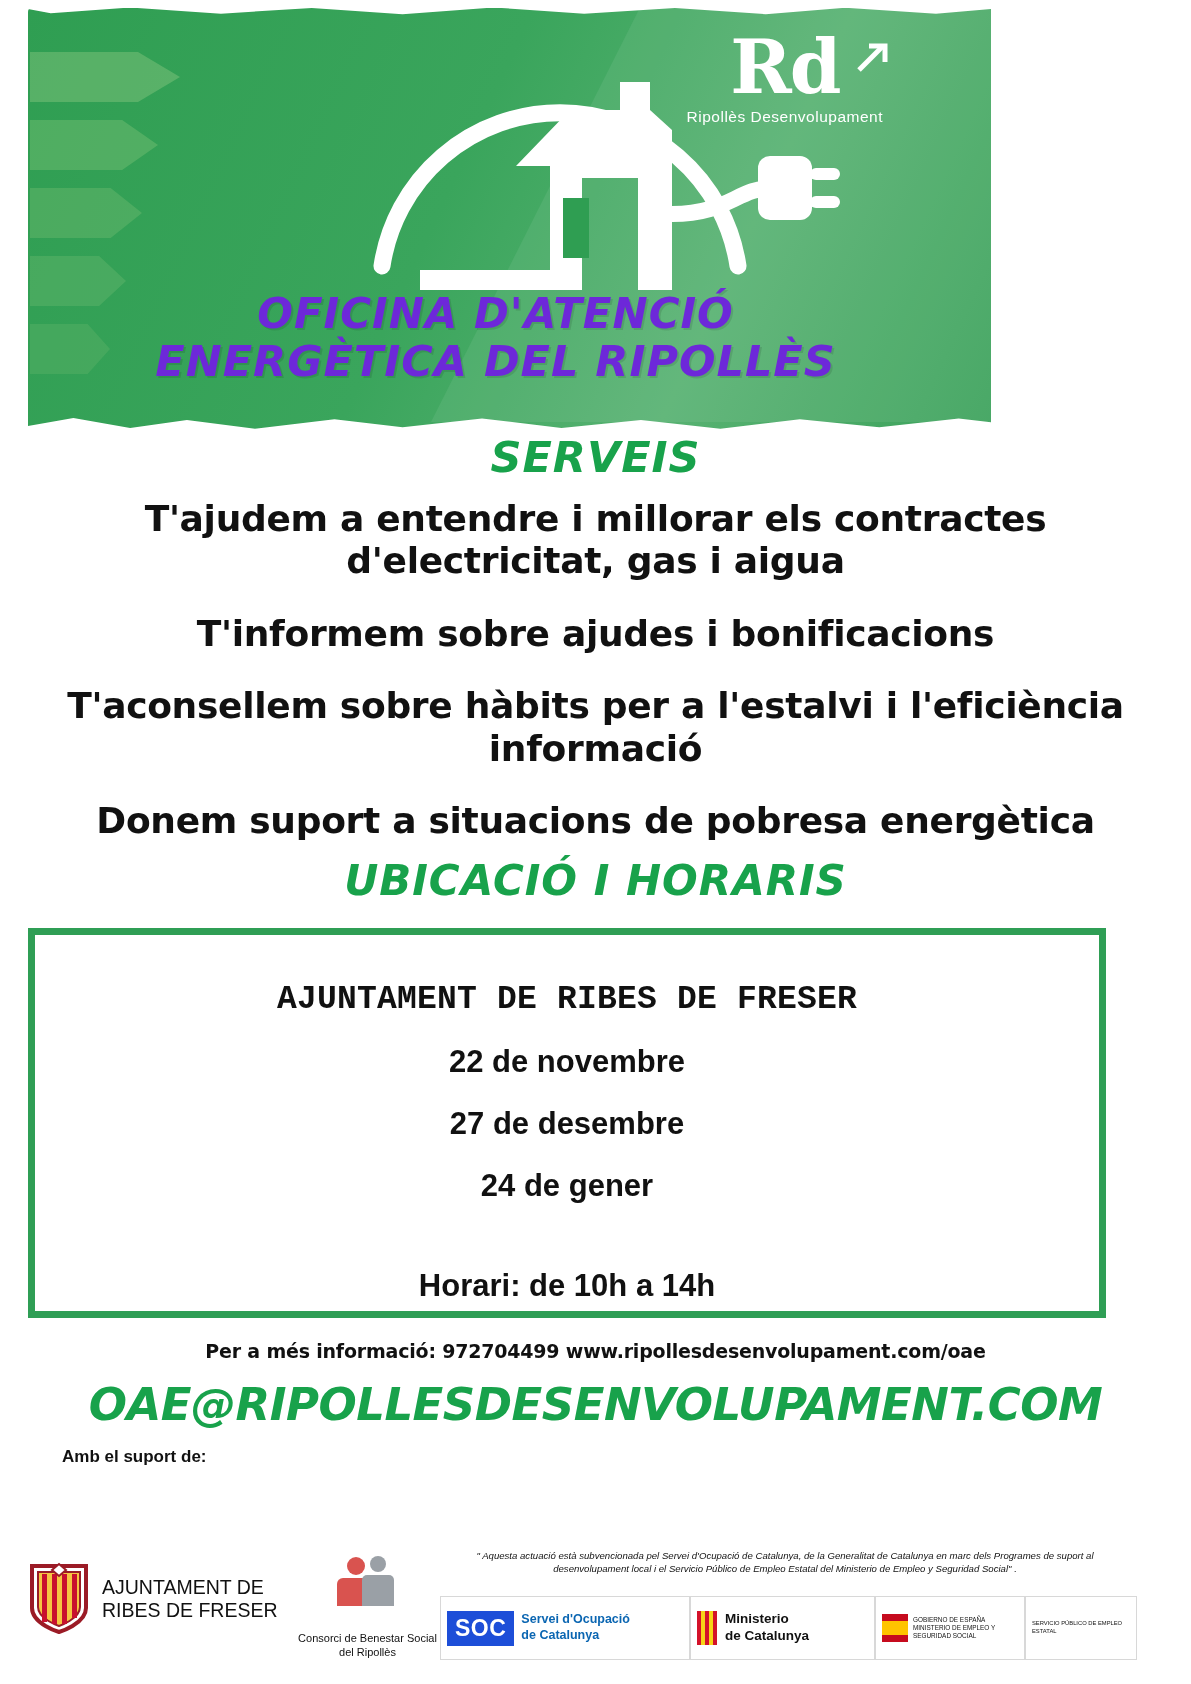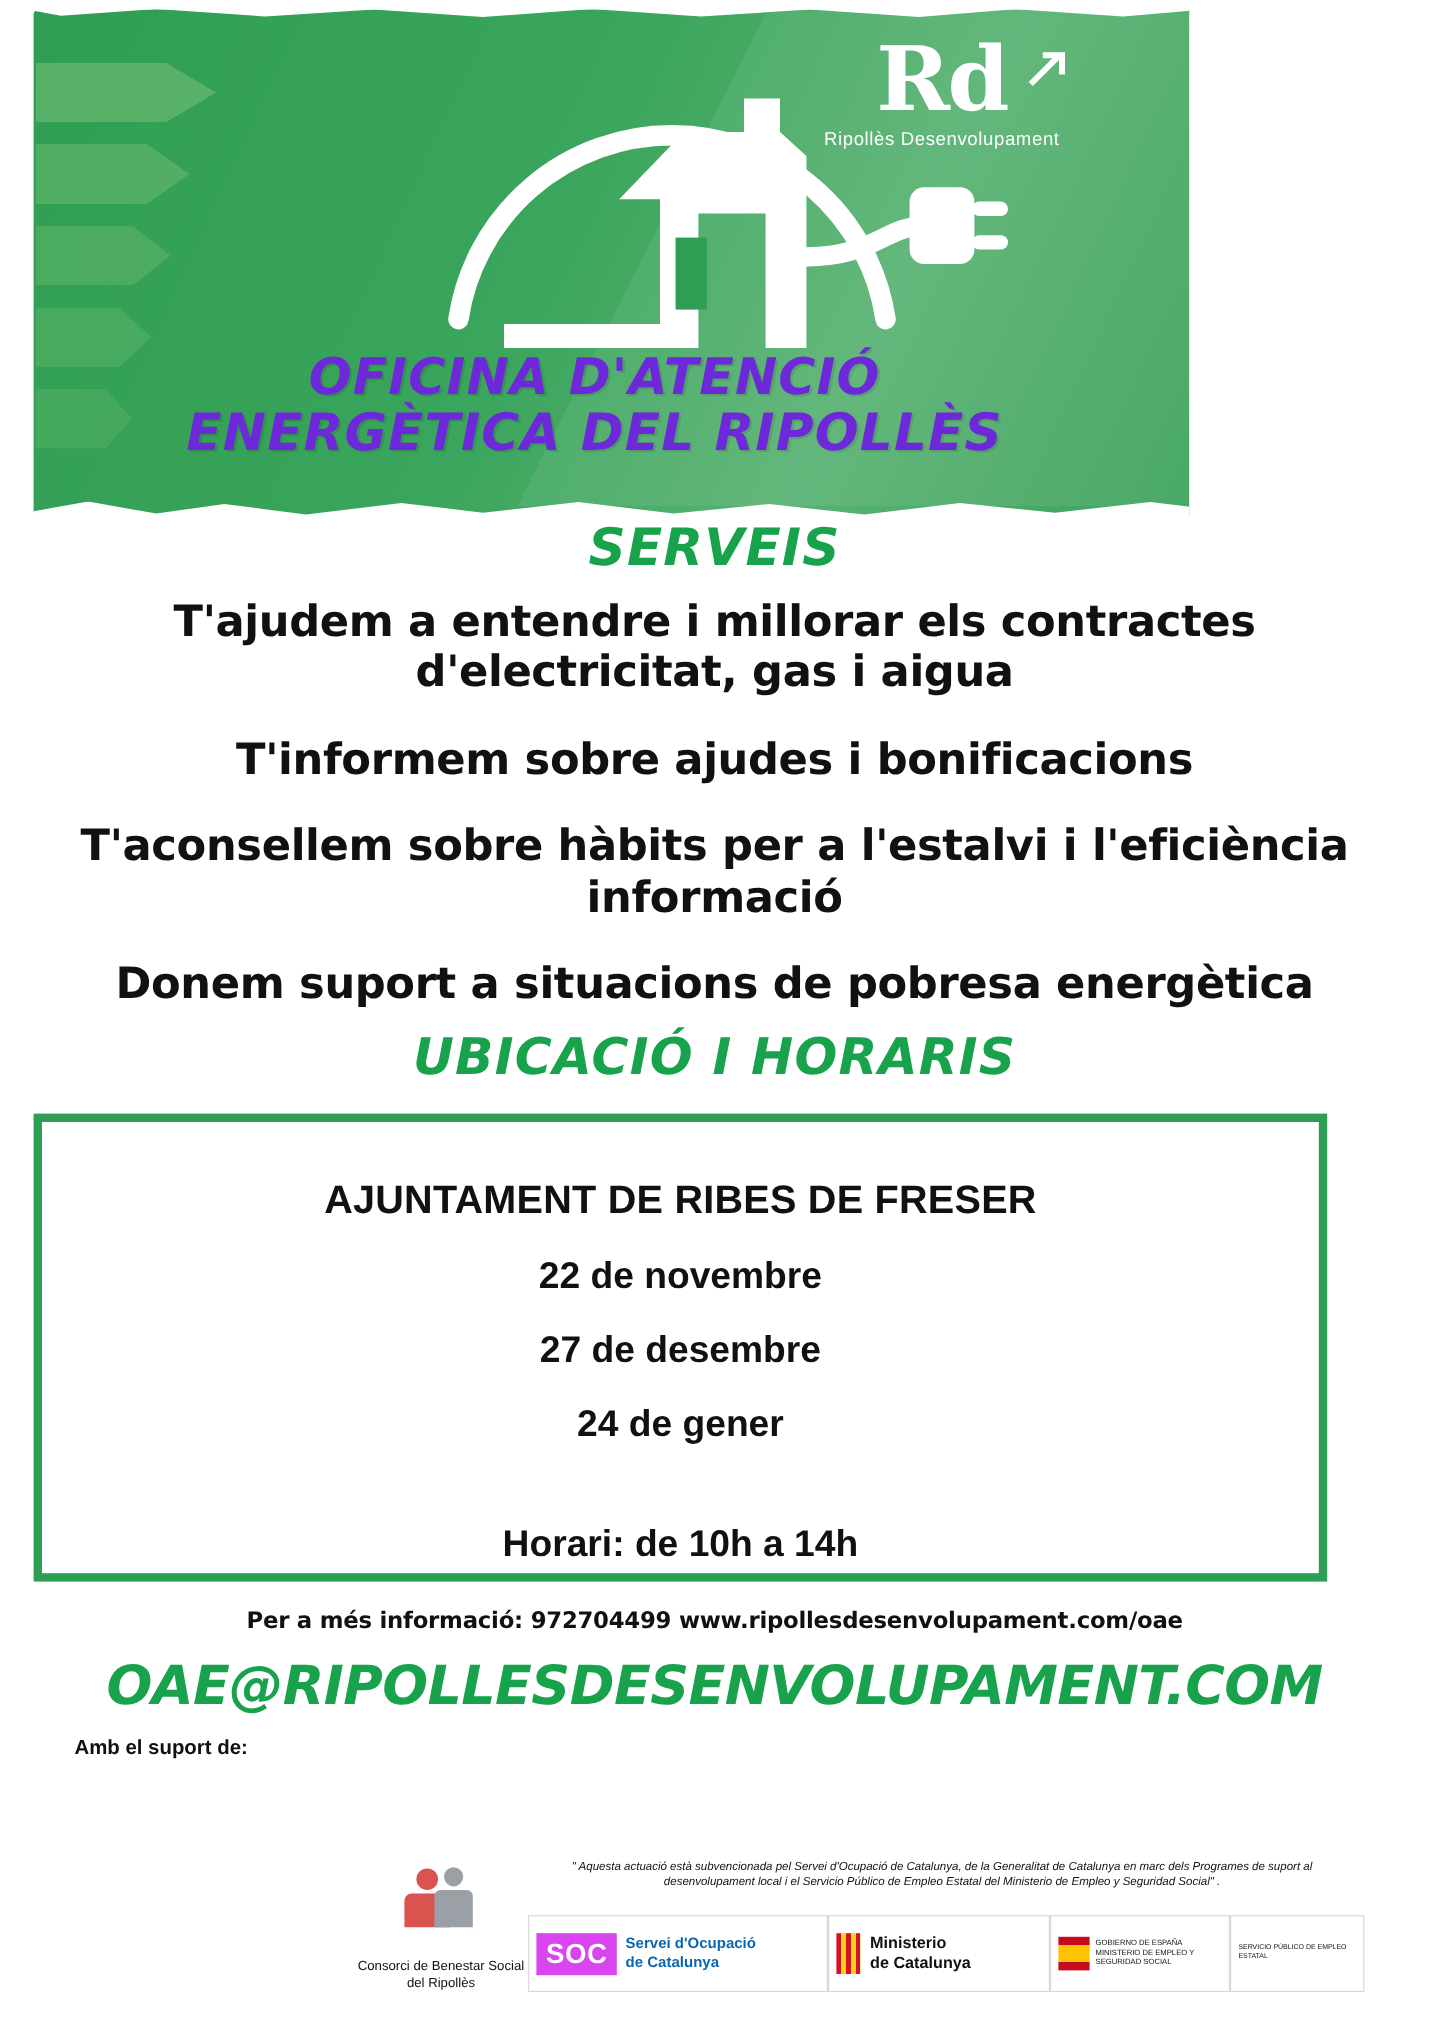--- a/index.html
+++ b/index.html
@@ -164,21 +164,21 @@
     width: 1078px;
     height: 390px;
     border: 7px solid #2f9e55;
     background: #ffffff;
     box-sizing: border-box;
     overflow: hidden;
     text-align: center;
   }
   .loc-place {
     margin-top: 46px;
-    font-family: Liberation Sans, sans-serif;
+    font-family: Liberation Mono, monospace;
     font-weight: 700;
     font-size: 33px;
     letter-spacing: 0.2px;
     color: #111;
   }
   .loc-date {
     margin-top: 26px;
     font-family: "Liberation Sans", sans-serif;
     font-weight: 700;
     font-size: 31px;
@@ -281,21 +281,21 @@
   .logo-cell {
     border: 1px solid #d8d8d8;
     background: #fff;
     display: flex;
     align-items: center;
     box-sizing: border-box;
     padding: 4px 6px;
   }
   .soc-cell { width: 250px; }
   .soc-box {
-    background: #d946ef;
+    background: #1d4ed8;
     color: #fff;
     font-weight: 700;
     font-size: 23px;
     padding: 4px 8px;
     letter-spacing: 0.5px;
   }
   .soc-txt {
     margin-left: 7px;
     font-size: 12.5px;
     line-height: 1.25;
@@ -382,20 +382,39 @@
   <div class="loc-hours">Horari: de 10h a 14h</div>
 </div>
 
 <div class="more-info">Per a més informació: 972704499 www.ripollesdesenvolupament.com/oae</div>
 <div class="email">OAE@RIPOLLESDESENVOLUPAMENT.COM</div>
 
 <div class="support-label">Amb el suport de:</div>
 
 <div class="footer">
 
+  <div class="ajunt-logo">
+    <div class="shield">
+      <svg viewBox="0 0 62 74" width="62" height="74">
+        <path d="M4 4 H58 V46 C58 62 31 70 31 70 C31 70 4 62 4 46 Z" fill="#ffffff" stroke="#9b1b26" stroke-width="4"></path>
+        <path d="M10 10 H52 V45 C52 57 31 64 31 64 C31 64 10 57 10 45 Z" fill="#f5c542" stroke="#9b1b26" stroke-width="2"></path>
+        <g fill="#c8102e">
+          <rect x="14" y="12" width="5" height="48"></rect>
+          <rect x="24" y="12" width="5" height="50"></rect>
+          <rect x="34" y="12" width="5" height="50"></rect>
+          <rect x="44" y="12" width="5" height="44"></rect>
+        </g>
+        <path d="M31 2 L38 8 L31 14 L24 8 Z" fill="#ffffff" stroke="#9b1b26" stroke-width="2"></path>
+      </svg>
+    </div>
+    <div class="ajunt-text">
+      <div>AJUNTAMENT DE</div>
+      <div>RIBES DE FRESER</div>
+    </div>
+  </div>
 
   <div class="consorci">
     <svg viewBox="0 0 140 54" width="140" height="54">
       <circle cx="58" cy="12" r="9" fill="#d9534f"></circle>
       <path d="M45 24 h26 a6 6 0 0 1 6 6 v22 h-38 v-22 a6 6 0 0 1 6 -6 z" fill="#d9534f"></path>
       <circle cx="80" cy="10" r="8" fill="#9aa0a6"></circle>
       <path d="M69 21 h22 a5 5 0 0 1 5 5 v26 h-32 v-26 a5 5 0 0 1 5 -5 z" fill="#9aa0a6"></path>
     </svg>
     <div class="consorci-txt">
       <div>Consorci de Benestar Social</div>

